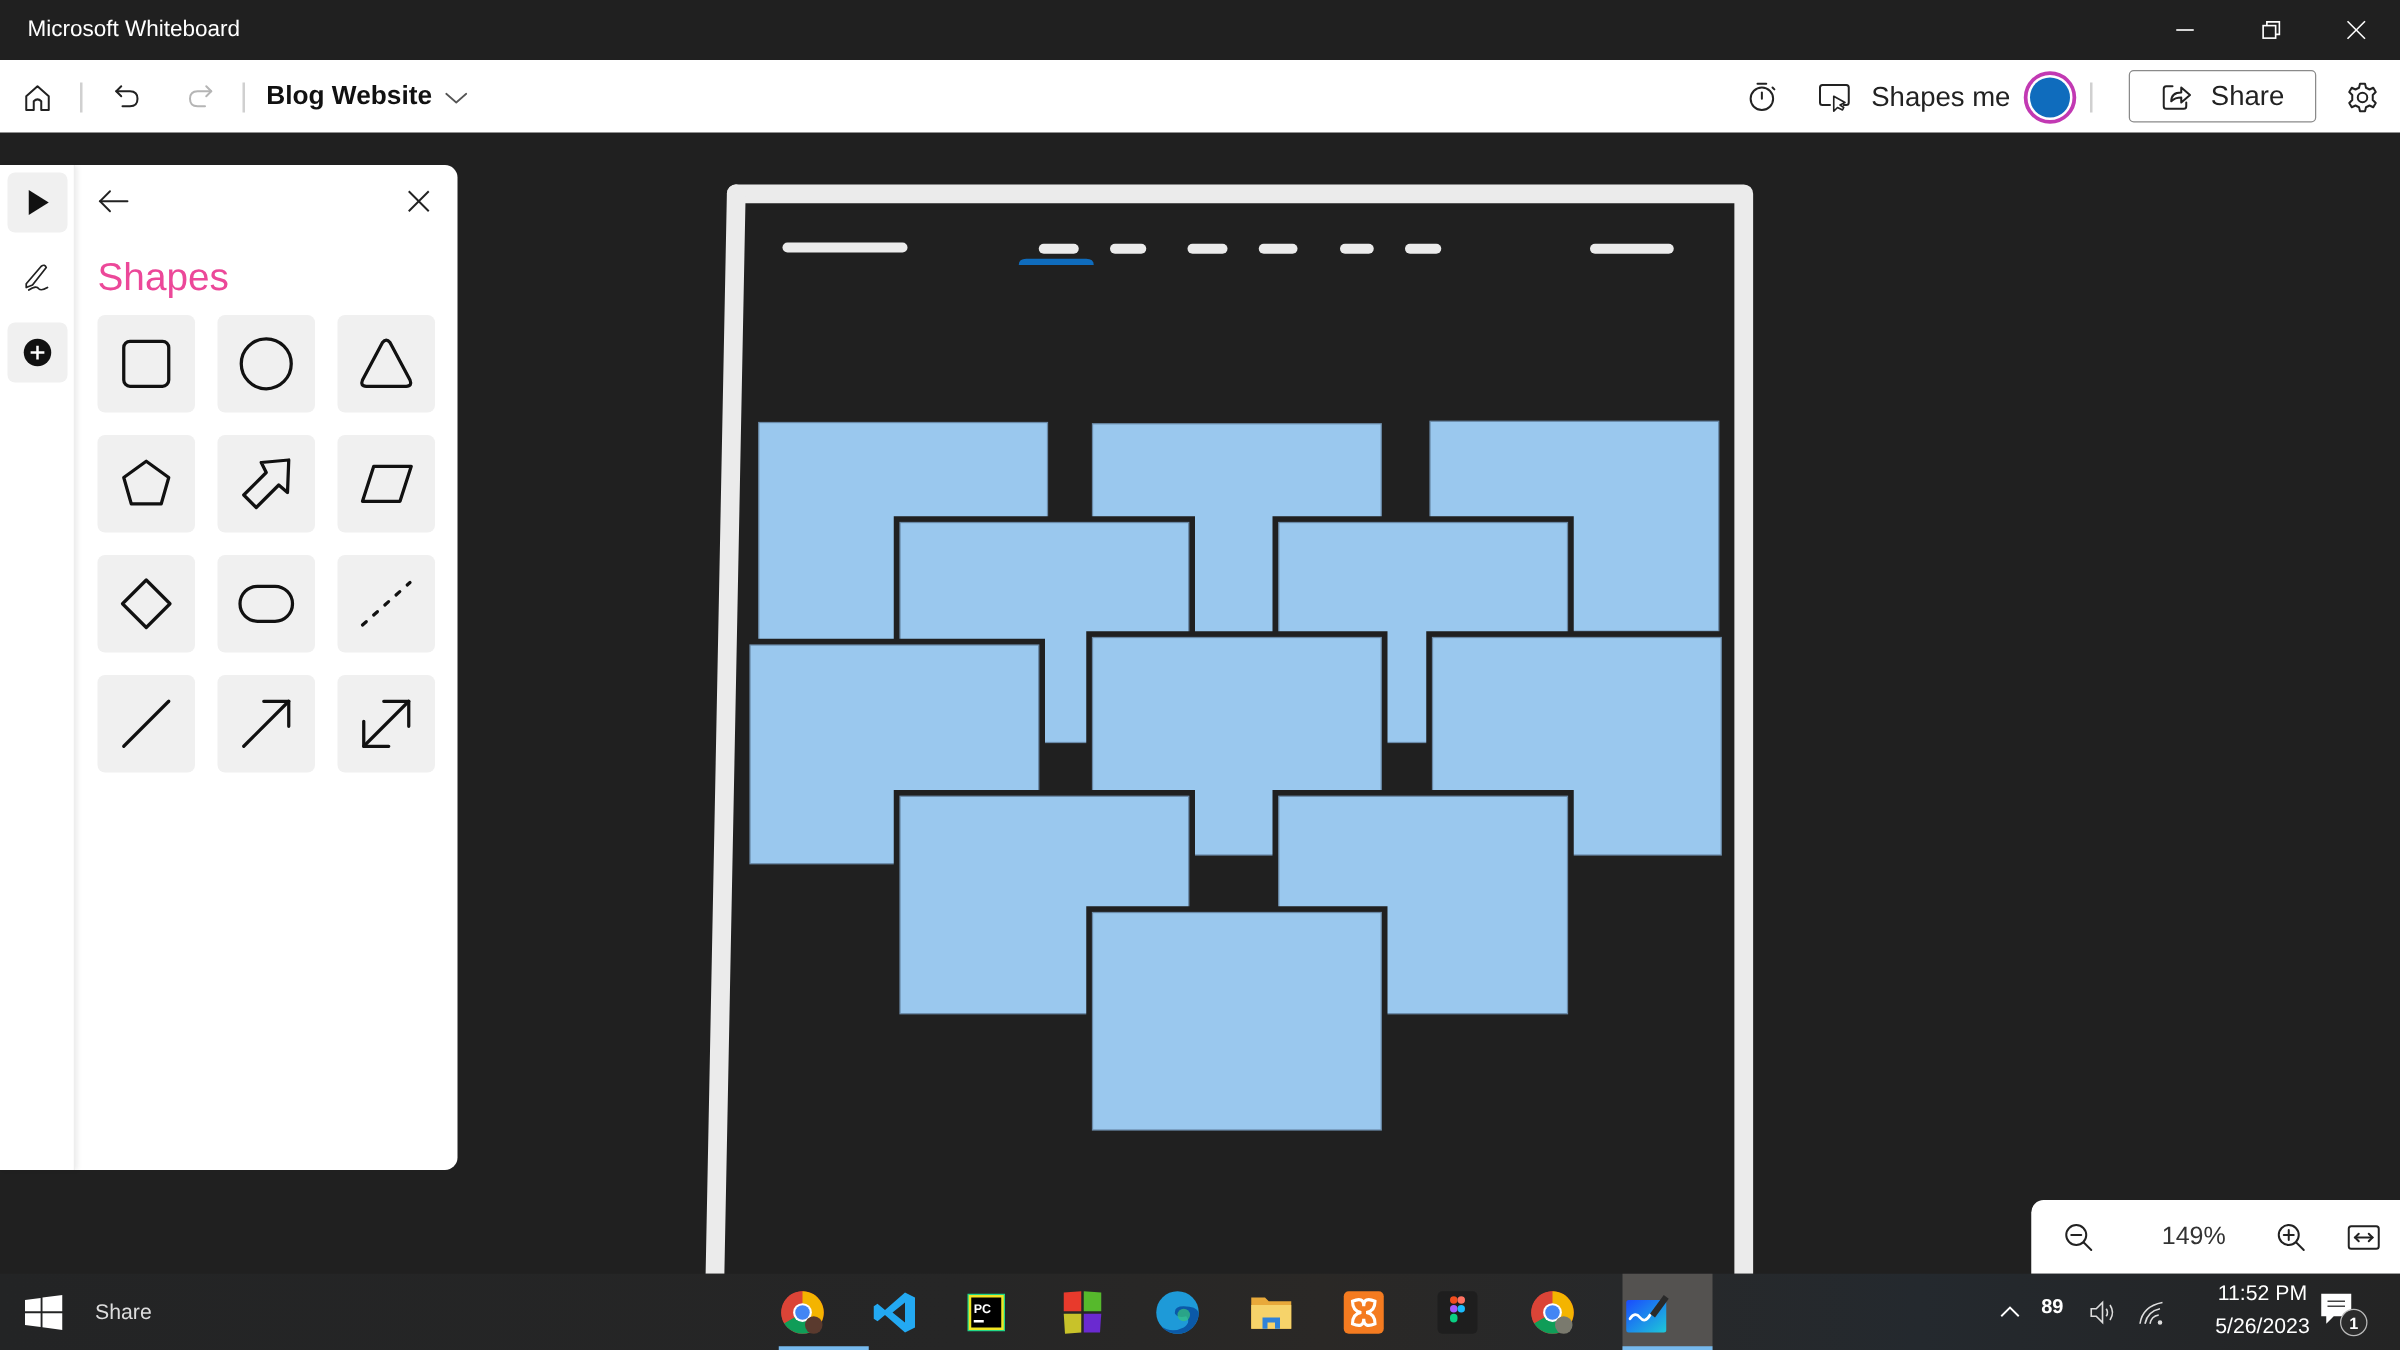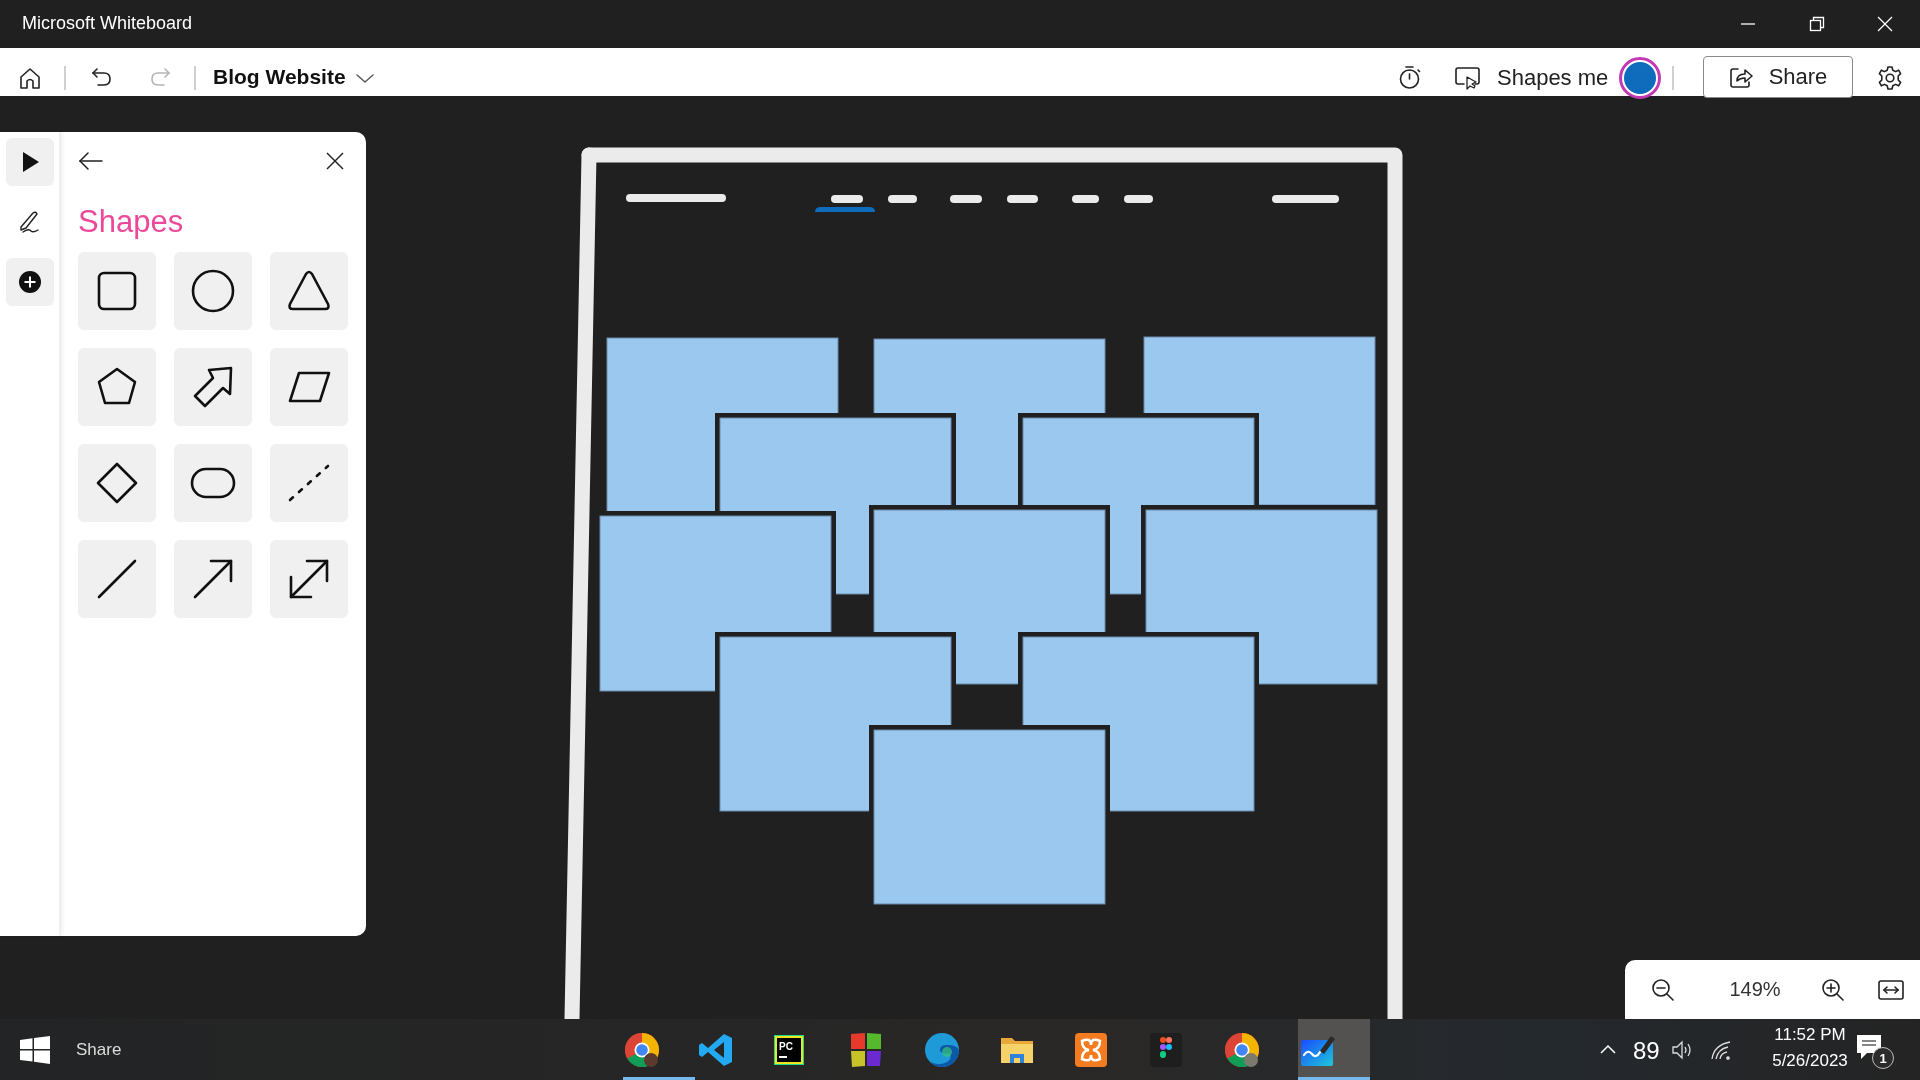--- a/index.html
+++ b/index.html
@@ -6,21 +6,21 @@
   html, body { width: 1920px; height: 1080px; overflow: hidden; background: #202020; font-family: "Liberation Sans", "DejaVu Sans", sans-serif; }
   .abs { position: absolute; }
 
   
   #titlebar { left: 0; top: 0; width: 1920px; height: 60px; background: #202020; color: #fff; }
   #app-title { left: 22px; top: 13px; font-size: 18px; color: #fff; }
   .capbtn { top: 0; width: 70px; height: 48px; display: flex; align-items: center; justify-content: center; }
   .capbtn svg { stroke: #fff; fill: none; stroke-width: 1.3; }
 
   
-  #toolbar { left: 0; top: 48px; width: 1920px; height: 48px; background: #fff; }
+  #toolbar { left: 0; top: 48px; width: 1920px; height: 58px; background: #fff; }
   .tb-icon { top: 12px; width: 36px; height: 36px; display: flex; align-items: center; justify-content: center; }
   .tb-icon svg { fill: none; stroke: #222; stroke-width: 1.6; stroke-linecap: round; stroke-linejoin: round; }
   .tb-sep { top: 18px; width: 2px; height: 24px; background: #d0d0d0; }
   #board-name { left: 213px; top: 17px; font-size: 21px; font-weight: bold; color: #111; }
   #follow-label { left: 1497px; top: 17px; font-size: 22px; color: #222; }
   #avatar { left: 1619px; top: 9px; width: 42px; height: 42px; border-radius: 50%; border: 3px solid #c239b3; background: #fff; display: flex; align-items: center; justify-content: center; }
   #avatar-inner { width: 32px; height: 32px; border-radius: 50%; background: #0f6cbd; }
   #share-btn { left: 1703px; top: 8px; width: 150px; height: 42px; border: 1px solid #8a8a8a; border-radius: 4px; display: flex; align-items: center; justify-content: center; gap: 14px; background: #fff; }
   #share-label { font-size: 22px; color: #222; }
 
@@ -47,21 +47,21 @@
   #zoombar svg { fill: none; stroke: #222; stroke-width: 1.6; stroke-linecap: round; }
 
   
   #taskbar { left: 0; top: 1019px; width: 1920px; height: 61px; background: linear-gradient(90deg, #232425 0%, #262626 40%, #2a2826 55%, #24292e 80%, #242424 100%); }
   #start-btn { left: 20px; top: 17px; width: 30px; height: 28px; }
   #links-label { left: 76px; top: 21px; font-size: 17px; color: #ddd; }
   .task-app { top: 0; width: 72px; height: 61px; display: flex; align-items: center; justify-content: flex-start; }
   .task-app.active { background: #545250; }
   .task-indicator { position: absolute; bottom: 0; left: 0; width: 100%; height: 3px; background: #76b9ed; }
   #tray-chevron { left: 1598px; top: 20px; }
-  #battery-text { left: 1633px; top: 18px; font-size: 24px; color: #fff; }
+  #battery-text { left: 1633px; top: 18px; font-size: 16px; color: #fff; font-weight: bold; }
   #vol-icon { left: 1670px; top: 20px; }
   #wifi-icon { left: 1710px; top: 20px; }
   #clock-time { left: 1750px; top: 6px; width: 120px; text-align: center; font-size: 17px; color: #fff; }
   #clock-date { left: 1745px; top: 32px; width: 130px; text-align: center; font-size: 17px; color: #fff; }
   #notif { left: 1855px; top: 14px; width: 40px; height: 40px; }
   #notif-badge { position: absolute; left: 17px; top: 14px; width: 22px; height: 22px; border-radius: 50%; border: 1.5px solid #bbb; background: #2b2b2b; color: #fff; font-size: 13px; font-weight: bold; display:flex; align-items:center; justify-content:center; }
 </style>
 </head>
 <body>
 

